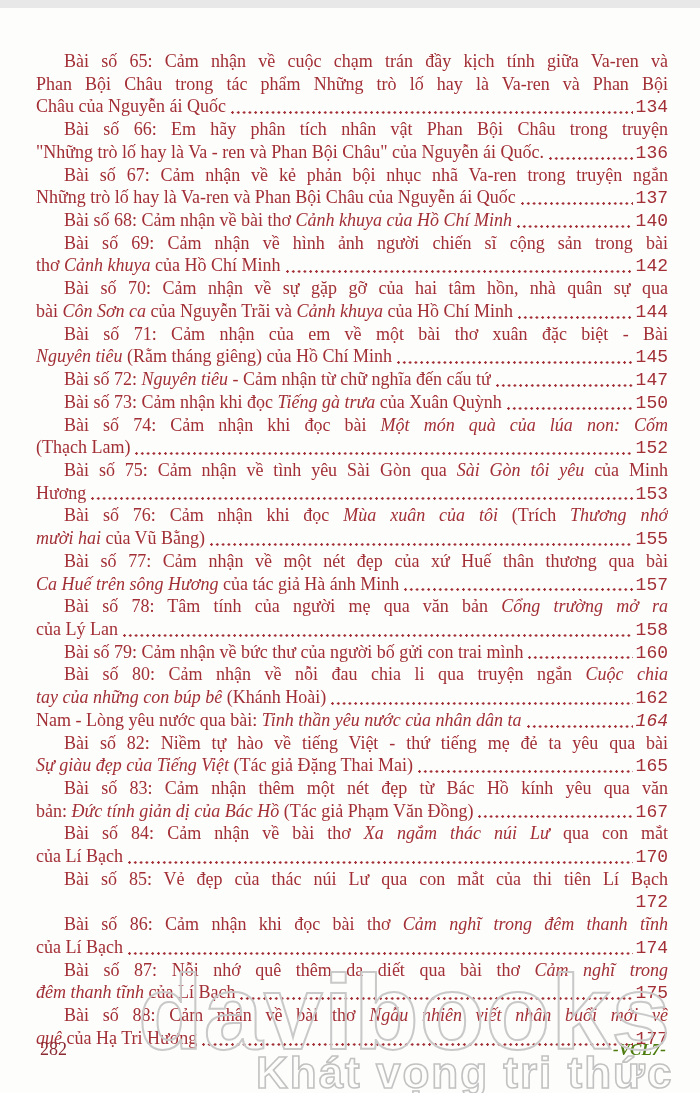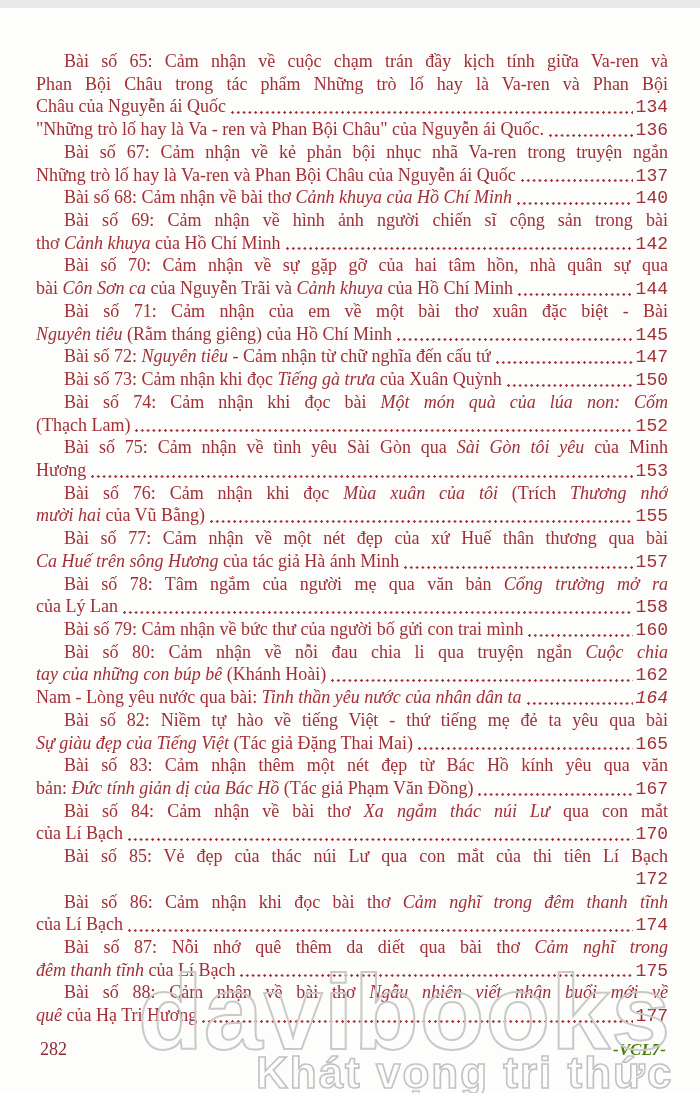--- a/index.html
+++ b/index.html
@@ -48,20 +48,21 @@
       <div>
         <div class="line body first"><span>Bài số 65: Cảm nhận về cuộc chạm trán đầy kịch tính giữa Va-ren và</span></div>
         <div class="line body"><span>Phan Bội Châu trong tác phẩm Những trò lố hay là Va-ren và Phan Bội</span></div>
         <div class="line last">
           <span class="lt"><span>Châu của Nguyễn ái Quốc</span></span>
           <span class="dots"></span>
           <span class="pg">134</span>
         </div>
       </div>
       <div>
+        <div class="line body first"><span>Bài số 66: Em hãy phân tích nhân vật Phan Bội Châu trong truyện</span></div>
         <div class="line last">
           <span class="lt"><span>"Những trò lố hay là Va - ren và Phan Bội Châu" của Nguyễn ái Quốc.</span></span>
           <span class="dots"></span>
           <span class="pg">136</span>
         </div>
       </div>
       <div>
         <div class="line body first"><span>Bài số 67: Cảm nhận về kẻ phản bội nhục nhã Va-ren trong truyện ngắn</span></div>
         <div class="line last">
           <span class="lt"><span>Những trò lố hay là Va-ren và Phan Bội Châu của Nguyễn ái Quốc</span></span>
@@ -140,21 +141,21 @@
       </div>
       <div>
         <div class="line body first"><span>Bài số 77: Cảm nhận về một nét đẹp của xứ Huế thân thương qua bài</span></div>
         <div class="line last">
           <span class="lt"><i>Ca Huế trên sông Hương</i><span> của tác giả Hà ánh Minh</span></span>
           <span class="dots"></span>
           <span class="pg">157</span>
         </div>
       </div>
       <div>
-        <div class="line body first"><span>Bài số 78: Tâm ngắm của người mẹ qua văn bản </span><i>Cổng trường mở ra</i></div>
+        <div class="line body first"><span>Bài số 78: Tâm tính của người mẹ qua văn bản </span><i>Cổng trường mở ra</i></div>
         <div class="line last">
           <span class="lt"><span>của Lý Lan</span></span>
           <span class="dots"></span>
           <span class="pg">158</span>
         </div>
       </div>
       <div>
         <div class="line last first">
           <span class="lt"><span>Bài số 79: Cảm nhận về bức thư của người bố gửi con trai mình</span></span>
           <span class="dots"></span>

